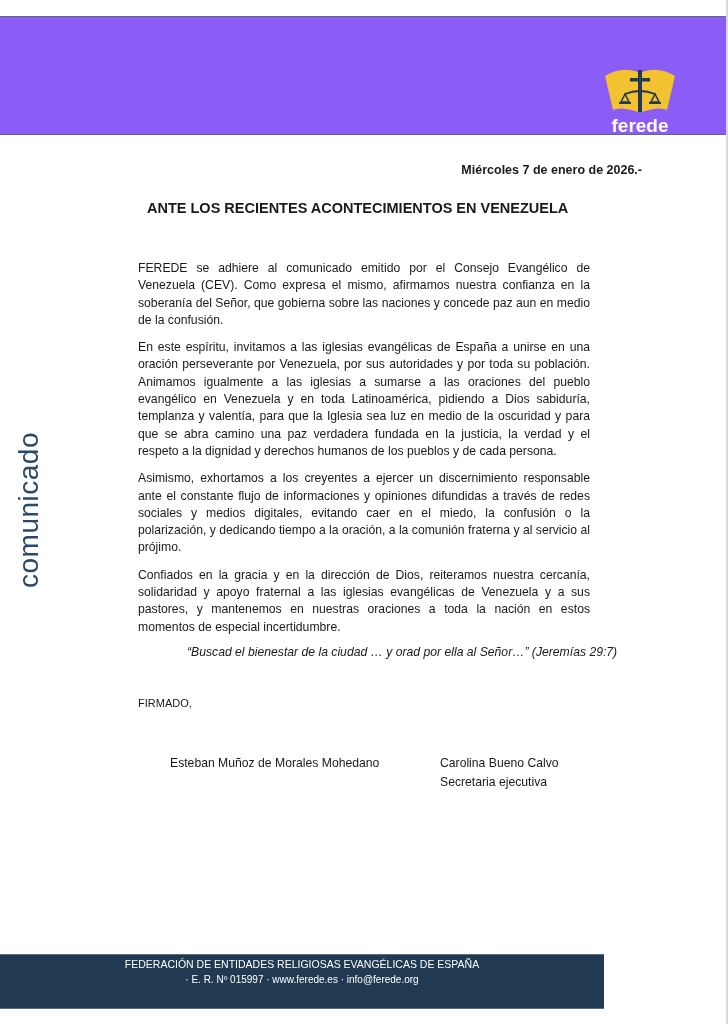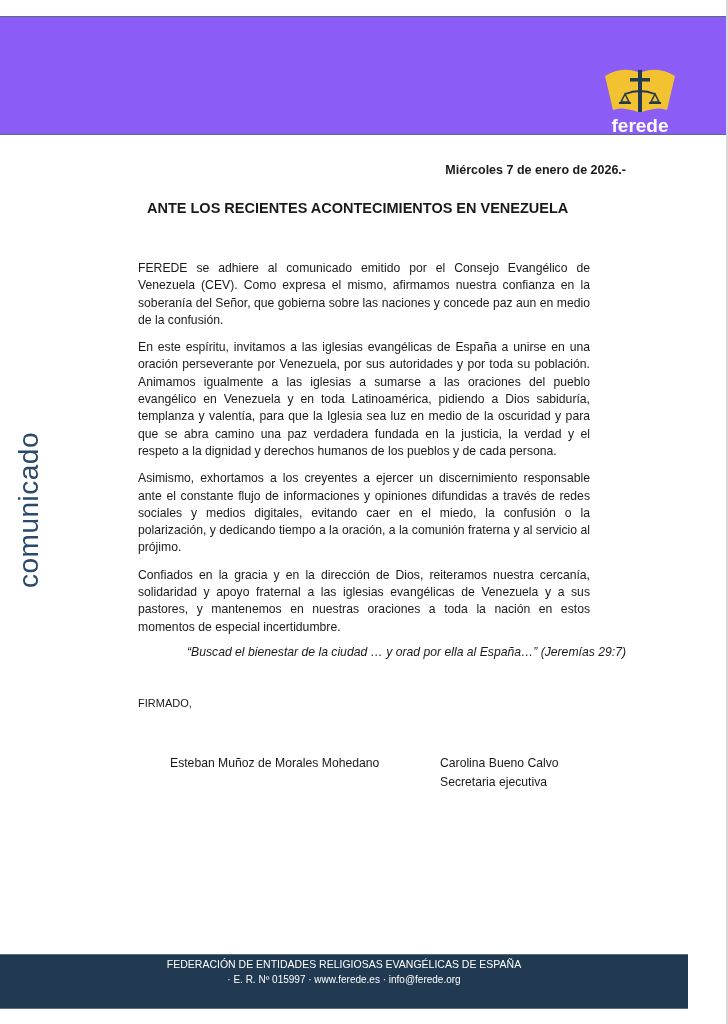--- a/index.html
+++ b/index.html
@@ -16,39 +16,39 @@
   .logo-text {
     position: absolute; left: 0; top: 47px; width: 74px; text-align: center;
     color: #ffffff; font-size: 19px; font-weight: bold; letter-spacing: 0px;
   }
   .side-label {
     position: absolute; left: 13px; top: 588px; transform-origin: left top;
     transform: rotate(-90deg); color: #2a4a6b; font-size: 28px; letter-spacing: 0.5px;
     white-space: nowrap;
   }
   .date {
-    position: absolute; right: 102px; top: 163px; font-size: 12.5px; font-weight: bold;
+    position: absolute; right: 86px; top: 163px; font-size: 12.5px; font-weight: bold;
   }
   .title {
     position: absolute; left: 147px; top: 200px; font-size: 14.5px; font-weight: bold;
   }
   .body-text {
     position: absolute; left: 138px; top: 260px; width: 452px;
     font-size: 12.2px; line-height: 17.3px; text-align: justify;
   }
   .body-text p { margin: 0 0 10px 0; }
   .quote {
     position: absolute; left: 187px; top: 645px; font-size: 12.2px; font-style: italic;
   }
   .signed { position: absolute; left: 138px; top: 697px; font-size: 11px; }
   .sig { position: absolute; top: 754px; font-size: 12.2px; line-height: 19px; }
   .sig.left { left: 138px; margin-left: 32px; }
   .sig.right { left: 440px; }
   .footer {
-    position: absolute; left: 0; top: 954px; width: 688px; height: 55px;
+    position: absolute; left: 0; top: 954px; width: 604px; height: 55px;
     background: #213a52; border-top: 1px solid #5a6d80; border-bottom: 1px solid #5a6d80;
     color: #ffffff; text-align: center; font-size: 10px; line-height: 15px; padding-top: 2px;
     box-sizing: border-box;
   }
   .footer .f1 { font-size: 10.5px; }
   .right-edge { position: absolute; right: 0; top: 0; width: 2px; height: 1024px; background: #d9d9d9; }
 </style>
 </head>
 <body>
 
@@ -75,21 +75,21 @@
 
 <div class="title">ANTE LOS RECIENTES ACONTECIMIENTOS EN VENEZUELA</div>
 
 <div class="body-text">
   <p>FEREDE se adhiere al comunicado emitido por el Consejo Evangélico de Venezuela (CEV). Como expresa el mismo, afirmamos nuestra confianza en la soberanía del Señor, que gobierna sobre las naciones y concede paz aun en medio de la confusión.</p>
   <p>En este espíritu, invitamos a las iglesias evangélicas de España a unirse en una oración perseverante por Venezuela, por sus autoridades y por toda su población. Animamos igualmente a las iglesias a sumarse a las oraciones del pueblo evangélico en Venezuela y en toda Latinoamérica, pidiendo a Dios sabiduría, templanza y valentía, para que la Iglesia sea luz en medio de la oscuridad y para que se abra camino una paz verdadera fundada en la justicia, la verdad y el respeto a la dignidad y derechos humanos de los pueblos y de cada persona.</p>
   <p>Asimismo, exhortamos a los creyentes a ejercer un discernimiento responsable ante el constante flujo de informaciones y opiniones difundidas a través de redes sociales y medios digitales, evitando caer en el miedo, la confusión o la polarización, y dedicando tiempo a la oración, a la comunión fraterna y al servicio al prójimo.</p>
   <p>Confiados en la gracia y en la dirección de Dios, reiteramos nuestra cercanía, solidaridad y apoyo fraternal a las iglesias evangélicas de Venezuela y a sus pastores, y mantenemos en nuestras oraciones a toda la nación en estos momentos de especial incertidumbre.</p>
 </div>
 
-<div class="quote">“Buscad el bienestar de la ciudad … y orad por ella al España…” (Jeremías 29:7)</div>
+<div class="quote">“Buscad el bienestar de la ciudad … y orad por ella al Señor…” (Jeremías 29:7)</div>
 
 <div class="signed">FIRMADO,</div>
 
 <div class="sig left">
   <div>Esteban Muñoz de Morales Mohedano</div>
 </div>
 <div class="sig right">
   <div>Carolina Bueno Calvo</div>
   <div>Secretaria ejecutiva</div>
 </div>

